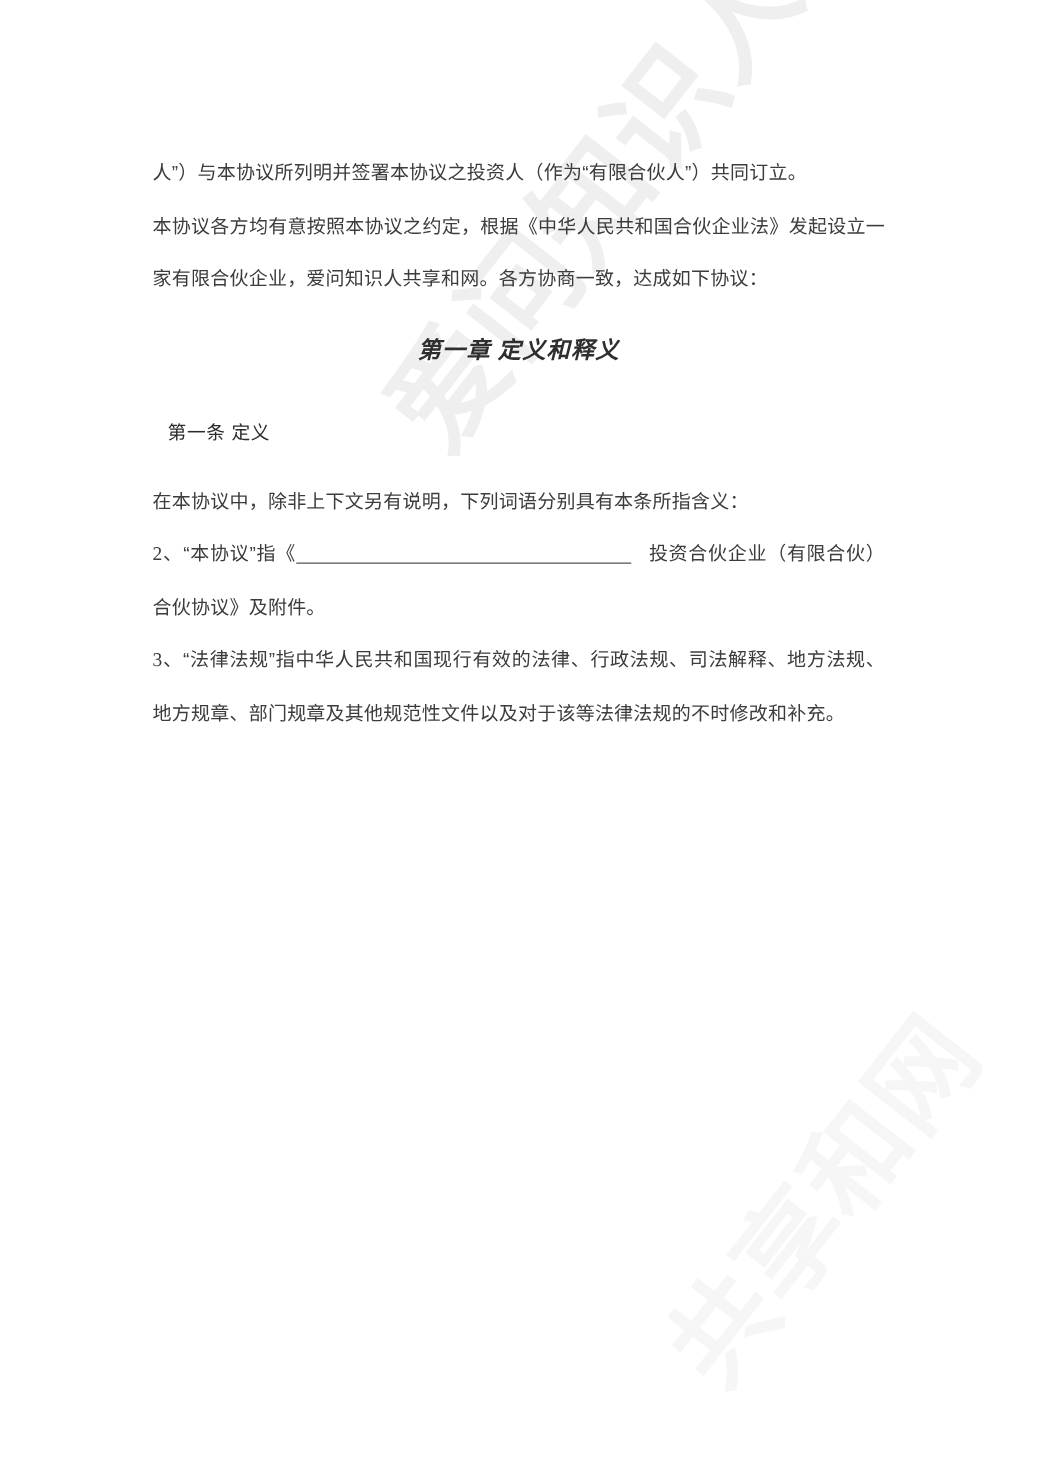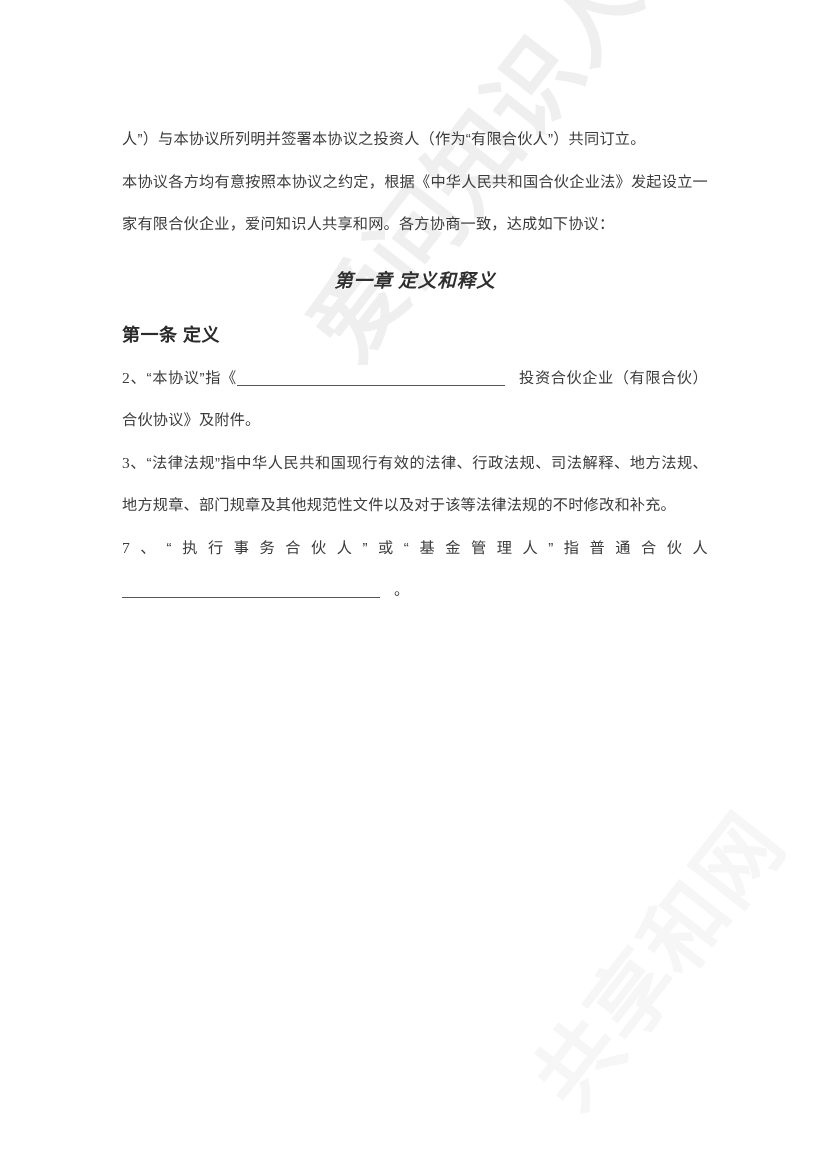--- a/index.html
+++ b/index.html
@@ -97,24 +97,24 @@
     margin: 0;
     color: #2f2f2f;
     letter-spacing: 1px;
     padding-top: 14px;
     padding-bottom: 12px;
     font-style: italic;
   }
 
   
   .article-heading {
-    font-weight: 700;
-    font-size: 18px;
+    font-weight: 400;
+    font-size: 15px;
     line-height: 42.5px;
-    margin: 0;
+    margin: 12px;
     color: #2b2b2b;
     letter-spacing: 0.5px;
   }
 
   
   .blank {
     display: inline-block;
     border-bottom: 1.4px solid #555555;
     vertical-align: -3px;
   }
@@ -137,21 +137,21 @@
   <div id="content">
 
     <p class="para">人”）与本协议所列明并签署本协议之投资人（作为“有限合伙人”）共同订立。</p>
 
     <p class="para">本协议各方均有意按照本协议之约定，根据《中华人民共和国合伙企业法》发起设立一家有限合伙企业，爱问知识人共享和网。各方协商一致，达成如下协议：</p>
 
     <h1 class="chapter-heading">第一章 定义和释义</h1>
 
     <h2 class="article-heading">第一条 定义</h2>
 
+    <p class="para">在本协议中，除非上下文另有说明，下列词语分别具有本条所指含义：</p>
 
     <div id="definition-list">
         <p class="para numbered"><span class="num">2、</span><span>“本协议”指《</span><span class="blank blank-w2"></span><span class="gap"></span><span>投资合伙企业（有限合伙）合伙协议》及附件。</span></p>
         <p class="para numbered"><span class="num">3、</span><span>“法律法规”指中华人民共和国现行有效的法律、行政法规、司法解释、地方法规、地方规章、部门规章及其他规范性文件以及对于该等法律法规的不时修改和补充。</span></p>
-        <p class="para numbered"><span class="num">7、</span><span>“执行事务合伙人”或“基金管理人”指普通合伙人</span><span class="blank blank-w3"></span><span class="gap"></span><span>。</span></p>
       </div>
 
   </div>
 </div>
 
 </body></html>

